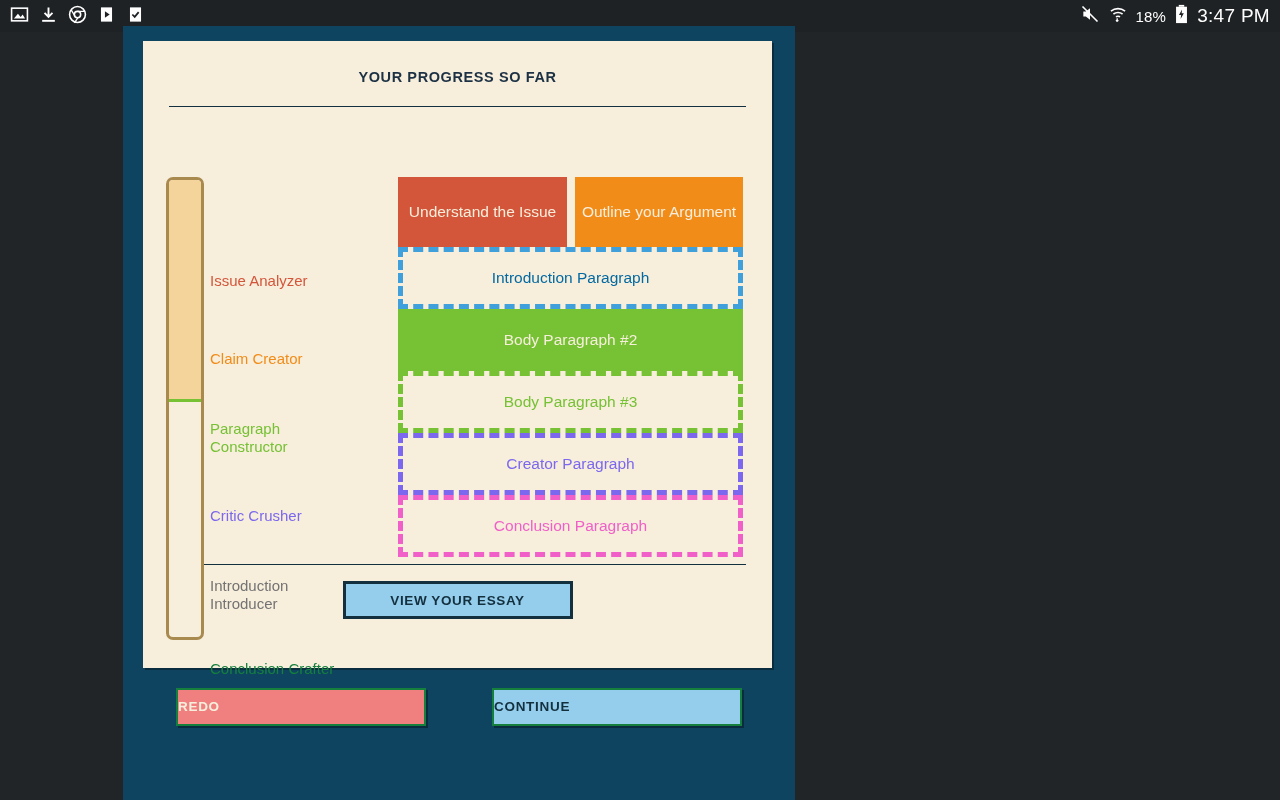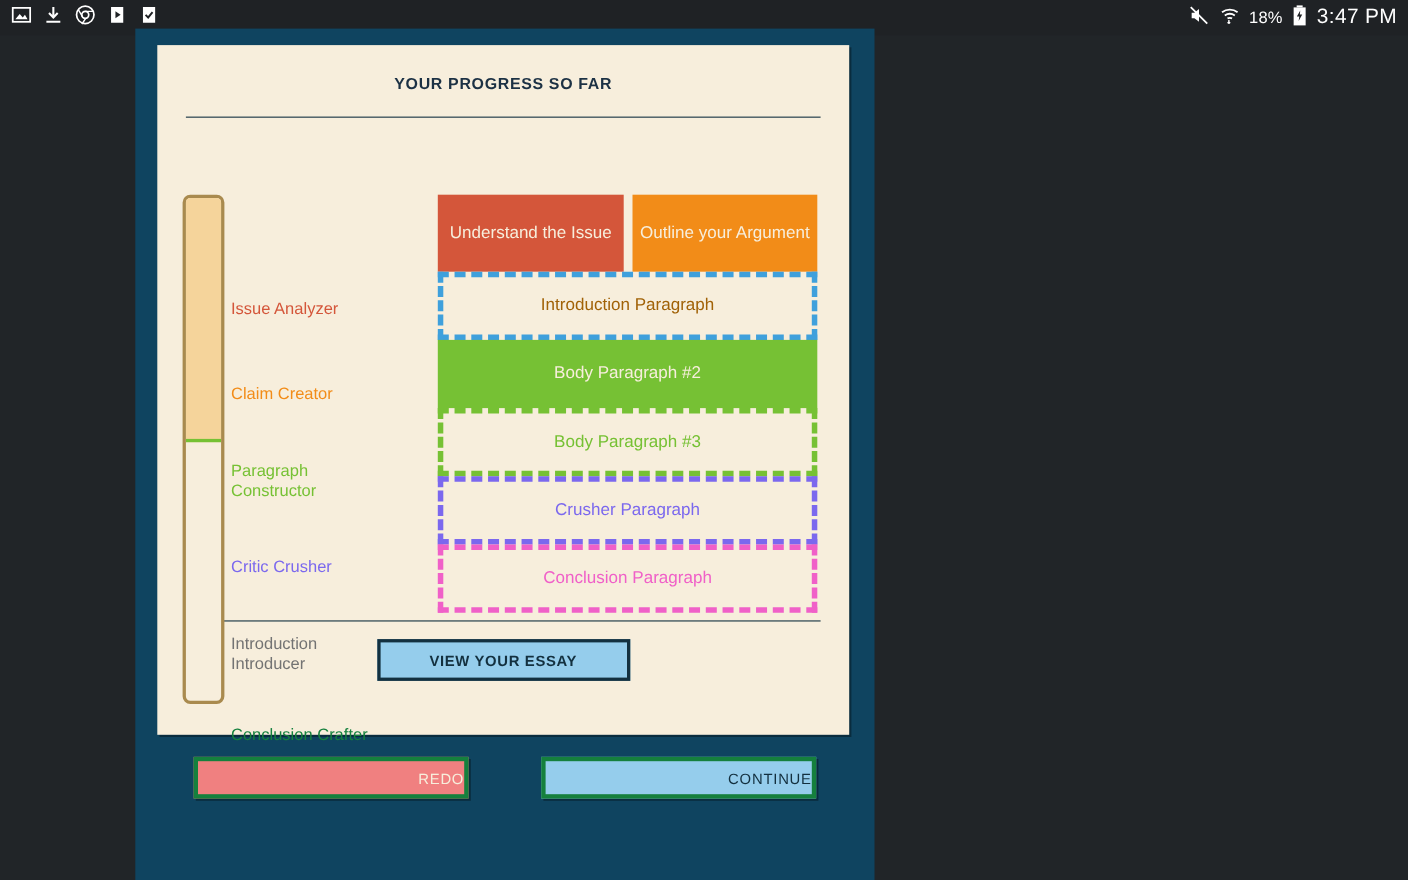--- a/index.html
+++ b/index.html
@@ -138,24 +138,24 @@
 
   
   #action-bar {
     position: absolute;
     left: 123px; top: 688px;
     width: 672px; height: 44px;
   }
   .action-button {
     position: absolute;
     height: 38px; line-height: 34px;
-    border: 4px solid #15803d;
-    text-align: right;
+    border: 2px solid #15803d;
+    text-align: left;
     font-size: 13.5px;
-    font-weight: normal;
+    font-weight: bold;
     letter-spacing: .7px;
     cursor: pointer;
     box-shadow: 2px 2px 0 rgba(0,0,0,.35);
   }
   #redo-button {
     left: 53px; width: 250px;
     background: #F08080; color: #F7EEDC;
   }
   #continue-button {
     left: 369px; width: 250px;
@@ -249,30 +249,30 @@
 Introducer</div>
         <div class="stage-label" style="top: 483px; color: #15803d;">Conclusion Crafter</div>
       </div>
 
     <div id="blocks">
         <div class="block-row">
           <div class="block" style="width: 172px; height: 70px; background: rgb(212, 86, 58);">Understand the Issue</div>
           <div class="block" style="width: 171px; height: 70px; background: rgb(242, 140, 24); margin-left: 8px;">Outline your Argument</div>
         </div>
         <div class="block-row">
-          <div class="block dashed" style="width: 345px; height: 62px; border-color: rgb(63, 160, 220); color: #a16207;">Introduction Paragraph</div>
+          <div class="block dashed" style="width: 345px; height: 62px; border-color: rgb(63, 160, 220); color: #0369a1;">Introduction Paragraph</div>
         </div>
         <div class="block-row">
           <div class="block" style="width: 345px; height: 62px; background: rgb(118, 193, 52);">Body Paragraph #2</div>
         </div>
         <div class="block-row">
           <div class="block dashed" style="width: 345px; height: 62px; border-color: rgb(118, 193, 52); color: rgb(118, 193, 52);">Body Paragraph #3</div>
         </div>
         <div class="block-row">
-          <div class="block dashed" style="width: 345px; height: 62px; border-color: rgb(123, 104, 238); color: rgb(123, 104, 238);">Crusher Paragraph</div>
+          <div class="block dashed" style="width: 345px; height: 62px; border-color: rgb(123, 104, 238); color: rgb(123, 104, 238);">Creator Paragraph</div>
         </div>
         <div class="block-row">
           <div class="block dashed" style="width: 345px; height: 62px; border-color: rgb(240, 96, 200); color: rgb(240, 96, 200);">Conclusion Paragraph</div>
         </div>
       </div>
 
   </div>
 
   <div id="hr-bottom" class="hr-line"></div>
 

